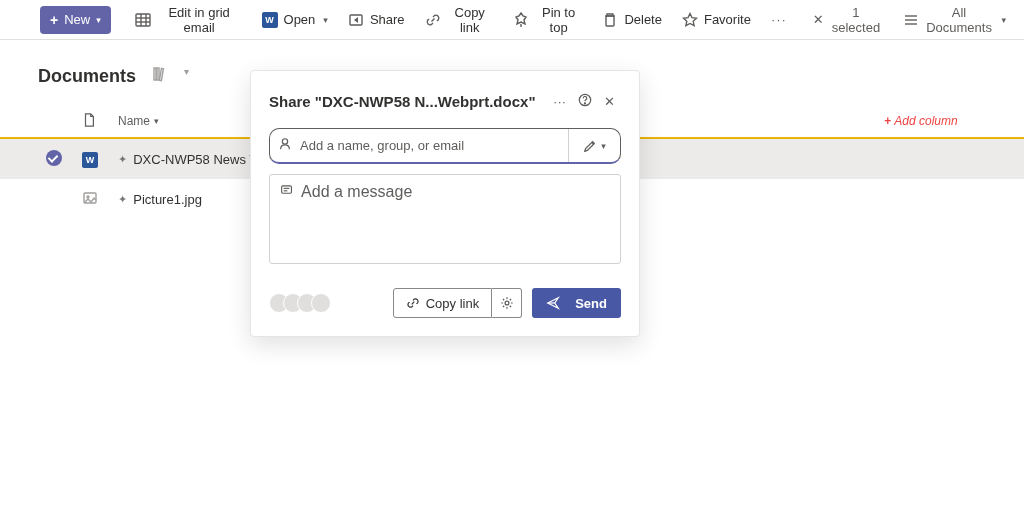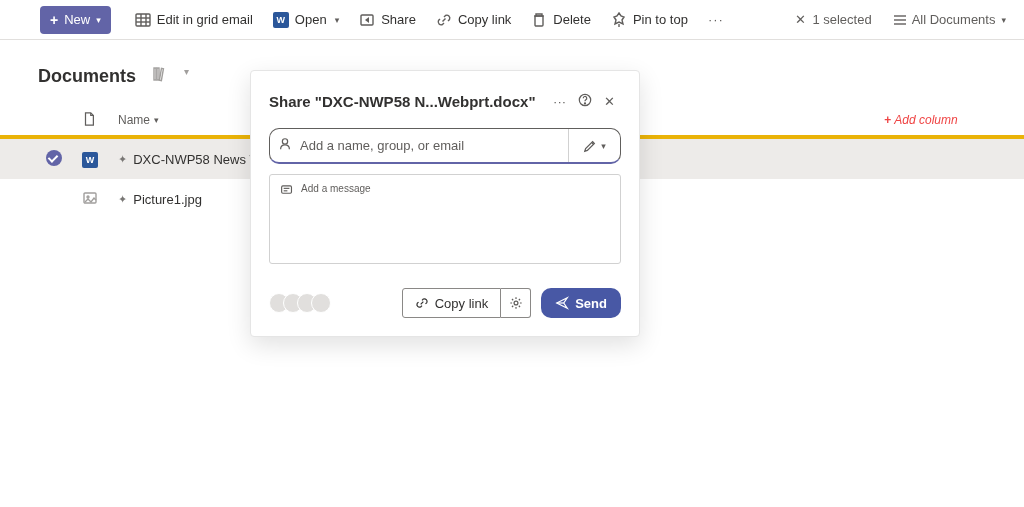--- a/index.html
+++ b/index.html
@@ -20,21 +20,21 @@
   .tb-right { display: inline-flex; align-items: center; color: #605e5c; gap: 4px; }
 
   
   .lib-header { display: flex; align-items: flex-start; gap: 16px; padding: 26px 0 18px 38px; }
   .lib-title { font-size: 18px; font-weight: 600; color: #323130; }
   .lib-icon { color: #a19f9d; font-size: 16px; }
   .lib-chev { color: #a19f9d; font-size: 10px; }
 
   
   .table { width: 100%; }
-  .thead { display: flex; align-items: center; height: 34px; border-bottom: 4px solid #eab308; padding-left: 46px; color: #605e5c; font-size: 12px; }
+  .thead { display: flex; align-items: center; height: 34px; border-bottom: 2px solid #eab308; padding-left: 46px; color: #605e5c; font-size: 12px; }
   .col-sel { width: 36px; }
   .col-ico { width: 36px; }
   .col-name { flex: 1; display: flex; align-items: center; gap: 4px; cursor: pointer; }
   .col-add { width: 140px; color: #ef4444; cursor: pointer; font-style: italic; }
   .trow { display: flex; align-items: center; height: 40px; padding-left: 46px; }
   .trow.selected { background: #edebe9; }
   .sel-dot { width: 16px; height: 16px; border: 1px solid #a19f9d; border-radius: 50%; display: inline-block; background: #fff; }
   .sel-dot.on { border: none; background: #6264a7; position: relative; }
   .sel-dot.on::after { content: ""; position: absolute; left: 4px; top: 3px; width: 4px; height: 7px; border: solid #fff; border-width: 0 2px 2px 0; transform: rotate(45deg); }
   .docx-ic { background: #2b579a; color: #fff; border-radius: 2px; font-size: 9px; font-weight: bold; width: 16px; height: 16px; display: inline-flex; align-items: center; justify-content: center; }
@@ -48,30 +48,30 @@
   .m-head { display: flex; align-items: center; margin-bottom: 14px; }
   .m-title { font-size: 15px; font-weight: 600; flex: 1; color: #323130; }
   .m-head .ic { color: #605e5c; padding: 4px 6px; cursor: pointer; font-size: 13px; }
   .recipient { border: 1px solid #605e5c; border-bottom: 2px solid #6264a7; border-radius: 10px; display: flex; align-items: center; height: 36px; margin-bottom: 10px; overflow: hidden; }
   .recipient .person-ic { padding: 0 8px; color: #605e5c; }
   .recipient input { flex: 1; border: none; outline: none; font-size: 13px; color: #323130; height: 100%; }
   .recipient input::placeholder { color: #605e5c; }
   .perm-slot { border-left: 1px solid #d1d1d1; height: 100%; width: 52px; display: flex; align-items: center; justify-content: center; gap: 4px; color: #605e5c; cursor: pointer; }
   .perm-slot .chev { font-size: 9px; }
   .message-box { border: 1px solid #d1d1d1; border-radius: 3px; height: 90px; padding: 8px 10px; display: flex; gap: 8px; align-items: flex-start; color: #605e5c; margin-bottom: 24px; }
-  .message-box textarea { border: none; outline: none; resize: none; width: 100%; height: 100%; font-family: inherit; font-size: 10px; }
+  .message-box textarea { border: none; outline: none; resize: none; width: 100%; height: 100%; font-family: inherit; font-size: 16px; }
   .message-box textarea::placeholder { color: #605e5c; }
   .m-footer { display: flex; align-items: center; }
   .avatars { display: flex; }
   .av { width: 20px; height: 20px; border-radius: 50%; background: #e1dfdd; border: 1px solid #fff; margin-left: -6px; display: inline-block; }
   .av:first-child { margin-left: 0; }
   .m-spacer { flex: 1; }
   .btn-copy { display: inline-flex; align-items: center; gap: 6px; background: #fff; border: 1px solid #8a8886; color: #323130; border-radius: 3px 0 0 3px; height: 30px; padding: 0 12px; font-size: 13px; cursor: pointer; }
   .btn-settings { display: inline-flex; align-items: center; justify-content: center; background: #fff; border: 1px solid #8a8886; border-left: none; color: #605e5c; border-radius: 0 3px 3px 0; height: 30px; width: 30px; cursor: pointer; }
-  .btn-send { display: inline-flex; align-items: center; gap: 6px; background: #4858a5; border: none; color: #fff; border-radius: 10px; height: 30px; padding: 0 14px; font-size: 13px; font-weight: 600; cursor: pointer; margin-left: 10px; }
+  .btn-send { display: inline-flex; align-items: center; gap: 15px; background: #4858a5; border: none; color: #fff; border-radius: 3px; height: 30px; padding: 0 14px; font-size: 13px; font-weight: 600; cursor: pointer; margin-left: 10px; }
   .btn-send svg { width: 14px; height: 14px; }
 
   svg { stroke: currentColor; fill: none; stroke-width: 1.4; }
 </style>
 </head>
 <body>
 
 <div class="toolbar">
   <button class="btn-new">
     <span class="plus">+</span>
@@ -115,38 +115,46 @@
           <path d="M8 5l1.5-1.5a3 3 0 014 4L12 9"></path>
           <path d="M8 11l-1.5 1.5a3 3 0 01-4-4L4 7"></path>
         </svg>
     </span>
     <span>Copy link</span>
   </button>
 
   <button class="tb-item">
     <span class="ic">
       <svg viewBox="0 0 16 16">
+          <path d="M8 1l2 3 3 1-2 3 1 4-4-2-4 2 1-4-2-3 3-1z"></path>
+          <line x1="8" y1="12" x2="8" y2="15"></line>
+        </svg>
+    </span>
+    <span>Pin to top</span>
+  </button>
+
+  <button class="tb-item">
+    <span class="ic">
+      <svg viewBox="0 0 16 16">
           <path d="M3 4h10"></path>
           <path d="M5 4V2h6v2"></path>
           <rect x="4" y="4" width="8" height="10" rx="1"></rect>
         </svg>
     </span>
     <span>Delete</span>
   </button>
 
   <button class="tb-item">
     <span class="ic">
       <svg viewBox="0 0 16 16">
-          <path d="M8 1l2 3 3 1-2 3 1 4-4-2-4 2 1-4-2-3 3-1z"></path>
-          <line x1="8" y1="12" x2="8" y2="15"></line>
-        </svg>
-    </span>
-    <span>Pin to top</span>
-  </button>
-
+          <path d="M8 1.5l2 4.2 4.5.5-3.3 3.1.9 4.4L8 11.5l-4.1 2.2.9-4.4L1.5 6.2 6 5.7z"></path>
+        </svg>
+    </span>
+    <span>Favorite</span>
+  </button>
 
   <button class="tb-item">
     <span class="ic" style="letter-spacing:1px;">···</span>
   </button>
 
   <div class="tb-spacer"></div>
 
   <button class="tb-item tb-right">
     <span class="ic">✕</span>
     <span>1 selected</span>

